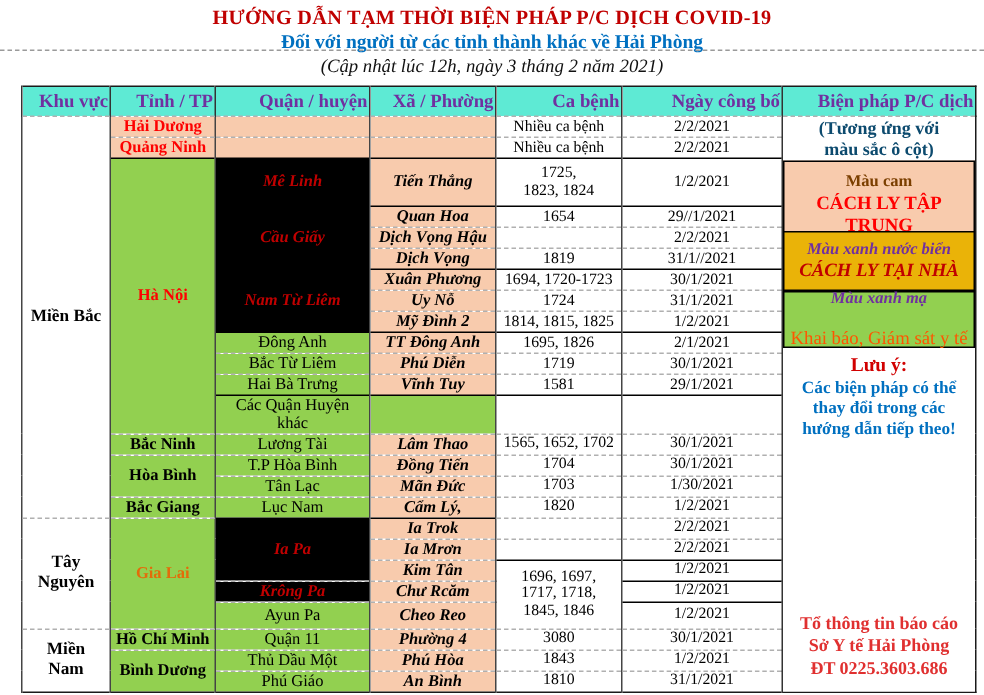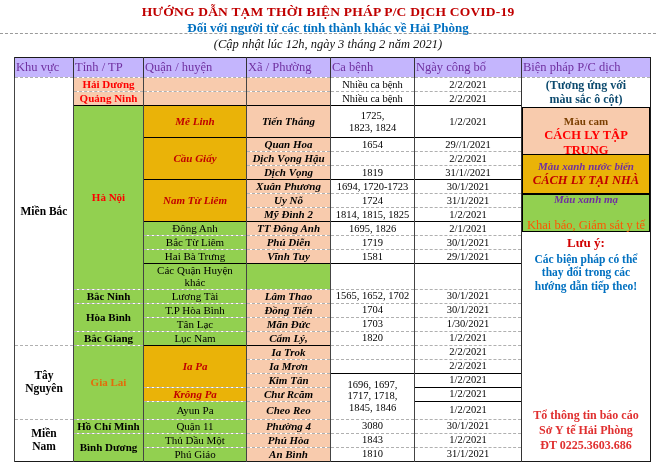--- a/index.html
+++ b/index.html
@@ -24,36 +24,36 @@
     position:absolute;top:33px;left:0;width:656px;height:0;
     border-top:1px dashed #9a9a9a;z-index:0;
   }
   table.sheet{
     position:absolute;left:14px;top:57px;width:636px;
     border-collapse:collapse;table-layout:fixed;
     border:1.5px solid #1a1a1a;
     font-size:11px;color:#000;z-index:2;background:#fff;
   }
   .sheet th{
-    font-size:12.5px;font-weight:normal;color:#7030A0;background:#c4b5fd;
+    font-size:12.5px;font-weight:bold;color:#7030A0;background:#5eead4;
     border-left:1px solid #333;border-bottom:1px dashed #b0b0b0;
-    height:19px;padding:0 1px;text-align:left;overflow:hidden;white-space:nowrap;
+    height:19px;padding:0 1px;text-align:right;overflow:hidden;white-space:nowrap;
   }
   .sheet td{
     border-left:1px solid #444;
     border-top:1px dashed #b0b0b0;
     padding:0 2px;text-align:center;vertical-align:middle;
     line-height:1.12;overflow:hidden;
   }
   .sheet tr{height:14px;}
   tr.tall{height:32px;}
   tr.h18{height:18px;}
   .st{border-top:1px solid #000 !important;}
   .peach{background:#F8CBAD;}
-  .cyan{background:#eab308;}
+  .cyan{background:#000000;}
   .green{background:#92D050;}
   .red-b{color:#FE0000;font-weight:bold;}
   .blk-b{font-weight:bold;}
   .org-b{color:#E36C0A;font-weight:bold;}
   .crim-i{color:#C00000;font-weight:bold;font-style:italic;}
   .ward{font-weight:bold;font-style:italic;}
   .num{font-size:10.5px;}
   .region{font-weight:bold;font-size:11.5px;background:#fff;margin-left:39px;}
   .pre{white-space:pre-line;}
   td.measure{

